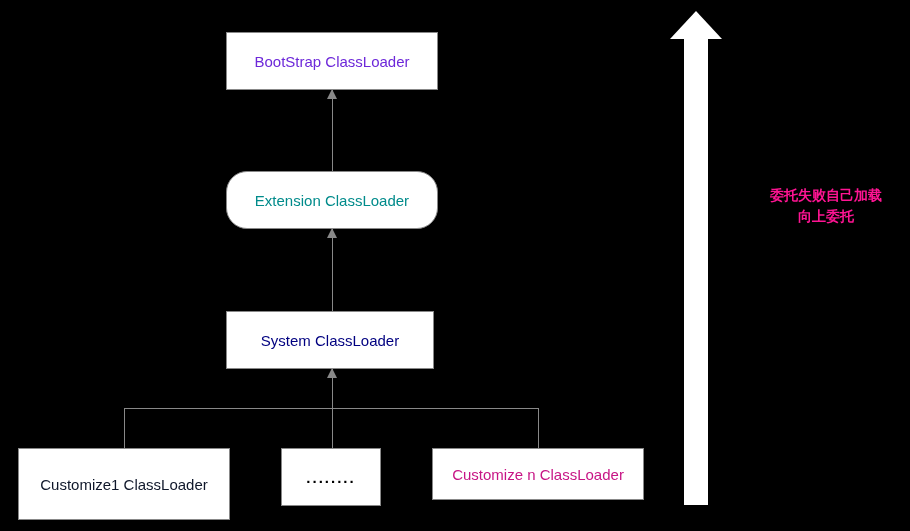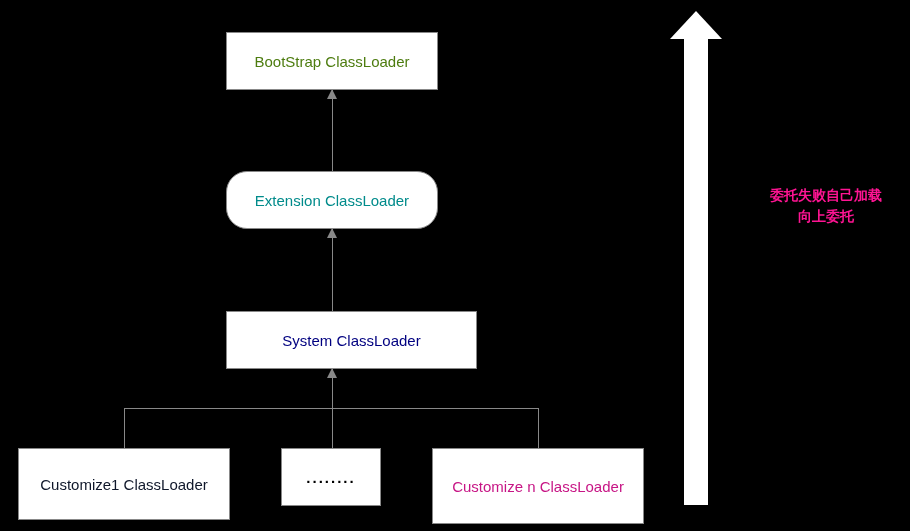--- a/index.html
+++ b/index.html
@@ -14,26 +14,26 @@
     .box {
       position: absolute;
       background: #fff;
       border: 1px solid #888;
       display: flex;
       align-items: center;
       justify-content: center;
       font-size: 15px;
       text-align: center;
     }
-    .box-bootstrap { left: 226px; top: 32px; width: 212px; height: 58px; color: #4d7c0f; }
+    .box-bootstrap { left: 226px; top: 32px; width: 212px; height: 58px; color: #6d28d9; }
     .box-extension { left: 226px; top: 171px; width: 212px; height: 58px; color: #008b8b; border-radius: 21px; }
-    .box-system { left: 226px; top: 311px; width: 251px; height: 58px; color: #000080; }
+    .box-system { left: 226px; top: 311px; width: 208px; height: 58px; color: #000080; }
     .box-c1 { left: 18px; top: 448px; width: 212px; height: 72px; color: #0f172a; }
     .box-dots { left: 281px; top: 448px; width: 100px; height: 58px; color: #000; font-weight: bold; letter-spacing: 2px; }
-    .box-cn { left: 432px; top: 448px; width: 212px; height: 76px; color: #c71585; }
+    .box-cn { left: 432px; top: 448px; width: 212px; height: 52px; color: #c71585; }
     .arrow-up {
       position: absolute;
       width: 1px;
       background: #888;
     }
     .arrow-up::before {
       content: '';
       position: absolute;
       top: -1px;
       left: -5px;

